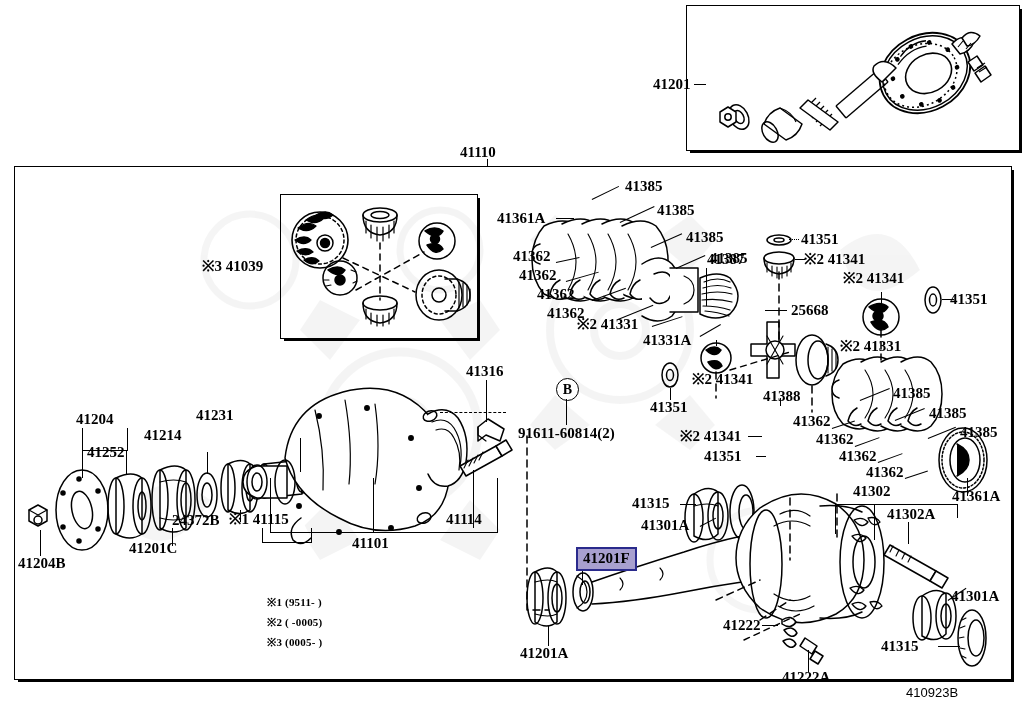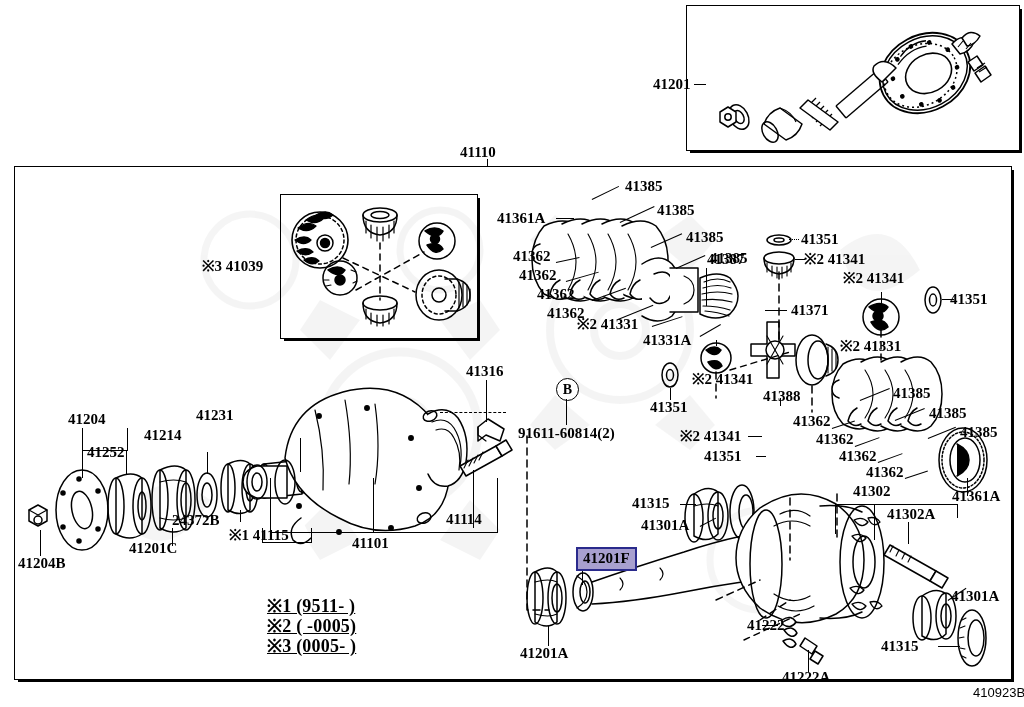--- a/index.html
+++ b/index.html
@@ -19,21 +19,21 @@
     position:absolute;
     font-family:"Liberation Serif", serif;
     font-weight:bold;
     font-size:15px;
     color:#000000;
     white-space:nowrap;
     letter-spacing:0px;
     line-height:1;
   }
   .lbl.code{font-family:"Liberation Sans", sans-serif;font-weight:normal;font-size:13px;}
-  .lbl.note{font-size:18px;letter-spacing:.2px;text-decoration:underline;}
+  .lbl.note{font-size:11px;letter-spacing:.2px;}
 
   
   .frame{
     position:absolute;
     border:1.5px solid #000;
     background:transparent;
   }
   .frame.shadow::after{
     content:"";
     position:absolute;
@@ -681,63 +681,63 @@
   <div class="lbl" style="left:519px;top:268px;">41362</div>
   <div class="lbl" style="left:537px;top:287px;">41362</div>
   <div class="lbl" style="left:547px;top:306px;">41362</div>
   <div class="lbl" style="left:577px;top:317px;">※2 41331</div>
   <div class="lbl" style="left:643px;top:333px;">41331A</div>
 
   <div class="lbl" style="left:801px;top:232px;">41351</div>
   <div class="lbl" style="left:804px;top:252px;">※2 41341</div>
   <div class="lbl" style="left:843px;top:271px;">※2 41341</div>
   <div class="lbl" style="left:950px;top:292px;">41351</div>
-  <div class="lbl" style="left:791px;top:303px;">41371</div>
+  <div class="lbl" style="left:791px;top:303px;">25668</div>
   <div class="lbl" style="left:840px;top:339px;">※2 41331</div>
   <div class="lbl" style="left:650px;top:400px;">41351</div>
   <div class="lbl" style="left:692px;top:372px;">※2 41341</div>
   <div class="lbl" style="left:763px;top:389px;">41388</div>
   <div class="lbl" style="left:680px;top:429px;">※2 41341</div>
   <div class="lbl" style="left:704px;top:449px;">41351</div>
 
   <div class="lbl" style="left:893px;top:386px;">41385</div>
   <div class="lbl" style="left:929px;top:406px;">41385</div>
   <div class="lbl" style="left:960px;top:425px;">41385</div>
   <div class="lbl" style="left:793px;top:414px;">41362</div>
   <div class="lbl" style="left:816px;top:432px;">41362</div>
   <div class="lbl" style="left:839px;top:449px;">41362</div>
   <div class="lbl" style="left:866px;top:465px;">41362</div>
   <div class="lbl" style="left:952px;top:489px;">41361A</div>
 
-  <div class="lbl" style="left:68px;top:412px;text-align:center;">41204</div>
+  <div class="lbl" style="left:76px;top:412px;text-align:center;">41204</div>
   <div class="lbl" style="left:87px;top:445px;">41252</div>
   <div class="lbl" style="left:144px;top:428px;">41214</div>
   <div class="lbl" style="left:196px;top:408px;">41231</div>
   <div class="lbl" style="left:172px;top:513px;">24372B</div>
-  <div class="lbl" style="left:229px;top:512px;margin-top:16px;">※1 41115</div>
+  <div class="lbl" style="left:229px;top:512px;">※1 41115</div>
   <div class="lbl" style="left:129px;top:541px;">41201C</div>
   <div class="lbl" style="left:18px;top:556px;">41204B</div>
 
   <div class="lbl" style="left:466px;top:364px;">41316</div>
   <div class="lbl" style="left:446px;top:512px;">41114</div>
   <div class="lbl" style="left:352px;top:536px;">41101</div>
 
   <div class="lbl" style="left:518px;top:426px;">91611-60814(2)</div>
 
   <div class="lbl" style="left:632px;top:496px;">41315</div>
   <div class="lbl" style="left:641px;top:518px;">41301A</div>
   <div class="lbl" style="left:520px;top:646px;font-family:Liberation Serif, serif;">41201A</div>
   <div class="lbl" style="left:853px;top:484px;">41302</div>
   <div class="lbl" style="left:887px;top:507px;">41302A</div>
   <div class="lbl" style="left:951px;top:589px;">41301A</div>
   <div class="lbl" style="left:881px;top:639px;">41315</div>
-  <div class="lbl" style="left:723px;top:618px;margin-left:24px;">41222</div>
+  <div class="lbl" style="left:723px;top:618px;">41222</div>
   <div class="lbl" style="left:782px;top:670px;">41222A</div>
 
   <div class="hl" style="left:576px;top:547px;">41201F</div>
 
   <div class="lbl note" style="left:267px;top:597px;">※1 (9511-      )</div>
   <div class="lbl note" style="left:267px;top:617px;">※2 (       -0005)</div>
   <div class="lbl note" style="left:267px;top:637px;">※3 (0005-      )</div>
 
-  <div class="lbl code" style="left:973px;top:686px;">410923B</div>
+  <div class="lbl code" style="left:906px;top:686px;">410923B</div>
 
 </div>
 
 </body></html>

